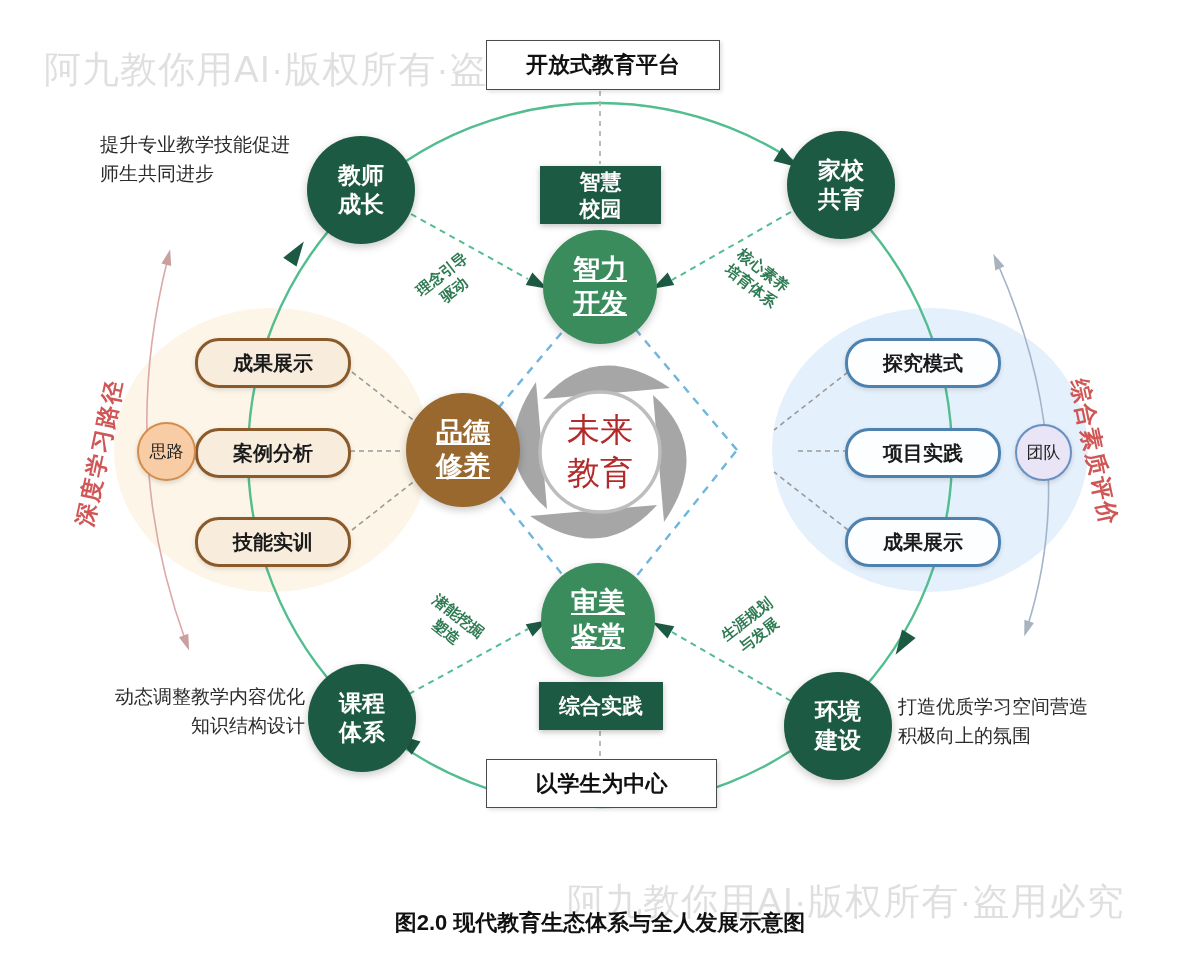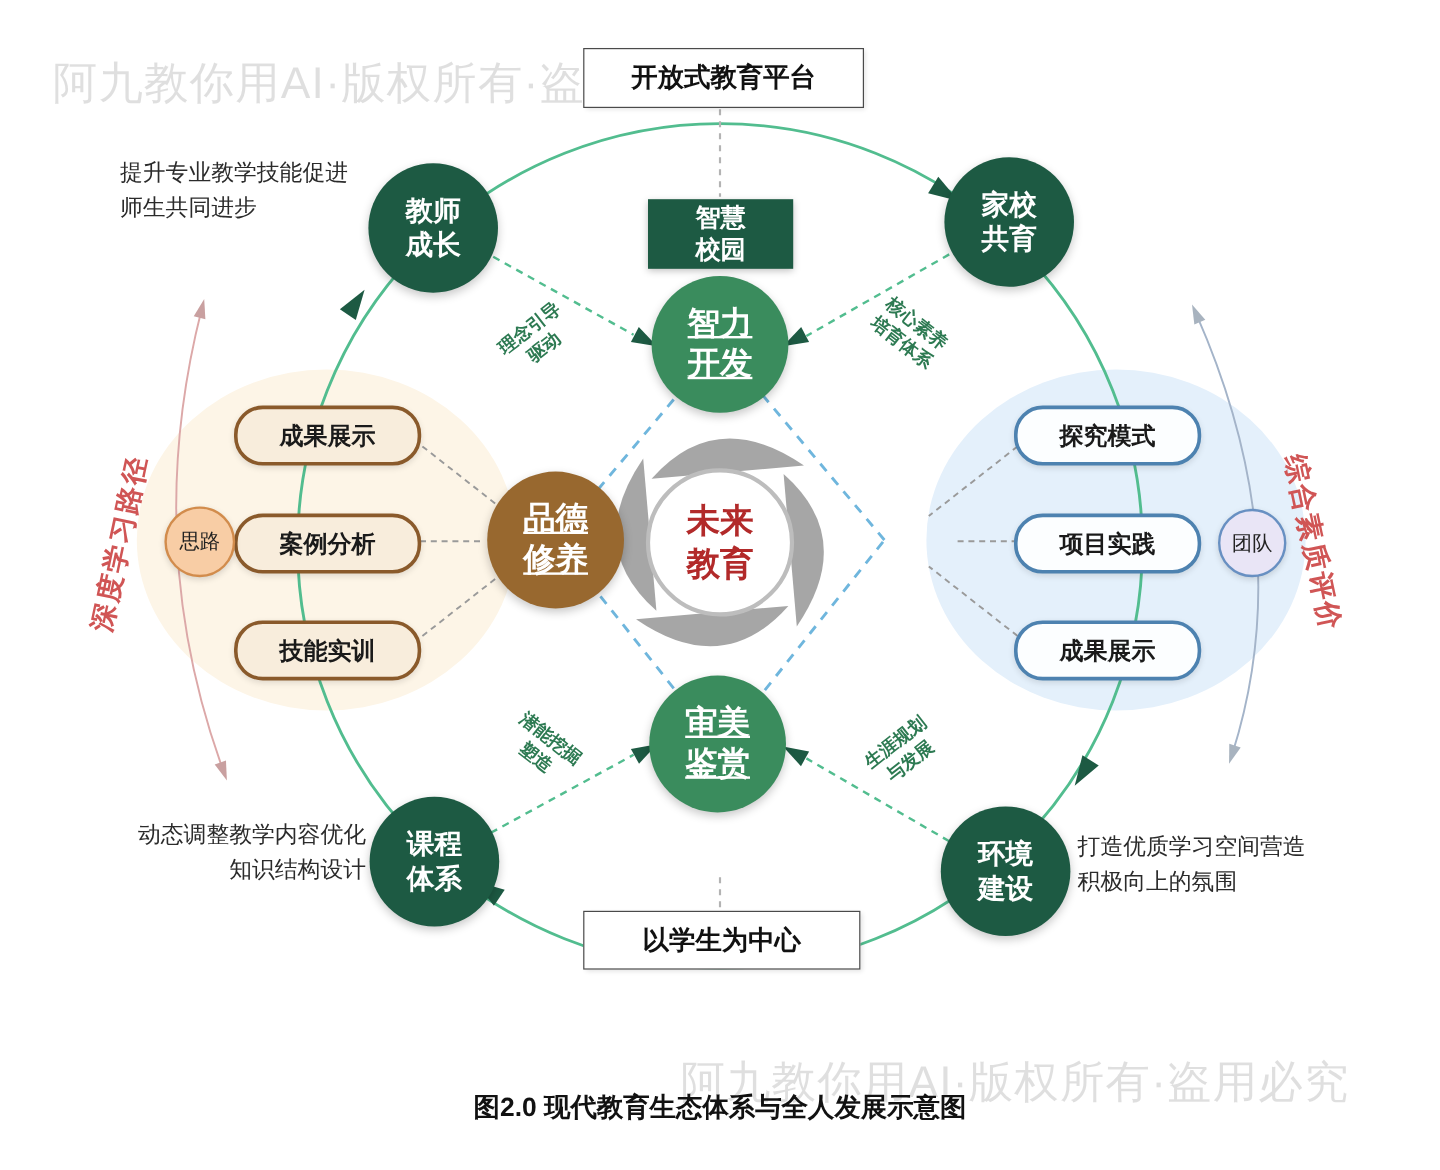--- a/index.html
+++ b/index.html
@@ -31,21 +31,21 @@
           box-shadow:0 3px 8px rgba(0,0,0,.22);}
   .corner-node{width:108px;height:108px;background:var(--dark-green,#1d5a43);font-size:23px;}
   .inner-node{width:114px;height:114px;font-size:27px;text-decoration:underline;}
   .n-green{background:var(--mid-green,#3a8c5d);}
   .n-brown{background:var(--brown,#98682f);}
   .n-navy{background:var(--navy,#203e63);}
   .banner{background:var(--dark-green,#1d5a43);color:#fff;font-weight:700;font-size:21px;
           display:flex;align-items:center;justify-content:center;text-align:center;
           line-height:1.3;box-shadow:0 2px 6px rgba(0,0,0,.25);}
   .center-node{width:120px;height:120px;display:flex;align-items:center;justify-content:center;
-          text-align:left;color:var(--center-red,#b22a2a);font-weight:700;font-size:28px;line-height:1.3;}
+          text-align:left;color:var(--center-red,#b22a2a);font-weight:400;font-size:33px;line-height:1.3;}
   .frame-box{background:#fff;border:1.6px solid #4a4a4a;display:flex;align-items:center;
           justify-content:center;font-weight:700;font-size:22px;color:#111;z-index:10;
           box-shadow:2px 2px 4px rgba(0,0,0,.12);}
   .pill{width:150px;height:44px;border-radius:24px;display:flex;align-items:center;
           justify-content:center;font-weight:700;font-size:20px;color:#1a1a1a;
           box-shadow:0 2px 5px rgba(0,0,0,.12);}
   .pill-brown{background:var(--pill-brown-bg,#f8eddc);border:3px solid var(--pill-brown-border,#8a5a2b);}
   .pill-blue{background:var(--pill-blue-bg,#fcfeff);border:3px solid var(--pill-blue-border,#4d82b0);}
   .bubble{border-radius:50%;display:flex;align-items:center;justify-content:center;
           font-size:17px;color:#222;font-weight:400;box-shadow:0 2px 5px rgba(0,0,0,.15);}
@@ -131,20 +131,21 @@
 成长</div>
   <div class="abs circle corner-node ml" style="left:787px;top:131px;">家校
 共育</div>
   <div class="abs circle corner-node ml" style="left:308px;top:664px;">课程
 体系</div>
   <div class="abs circle corner-node ml" style="left:784px;top:672px;">环境
 建设</div>
 
   <div class="abs banner ml" style="left:540px;top:166px;width:121px;height:58px;">智慧
 校园</div>
+  <div class="abs banner" style="left:539px;top:682px;width:124px;height:48px;">综合实践</div>
 
   <div class="abs circle inner-node n-green ml" style="left:543px;top:230px;">智力
 开发</div>
   <div class="abs circle inner-node n-brown ml" style="left:406px;top:393px;">品德
 修养</div>
   <div class="abs circle inner-node n-green ml" style="left:541px;top:563px;">审美
 鉴赏</div>
 
   <div class="abs center-node ml" style="left:540px;top:392px;">未来
 教育</div>

